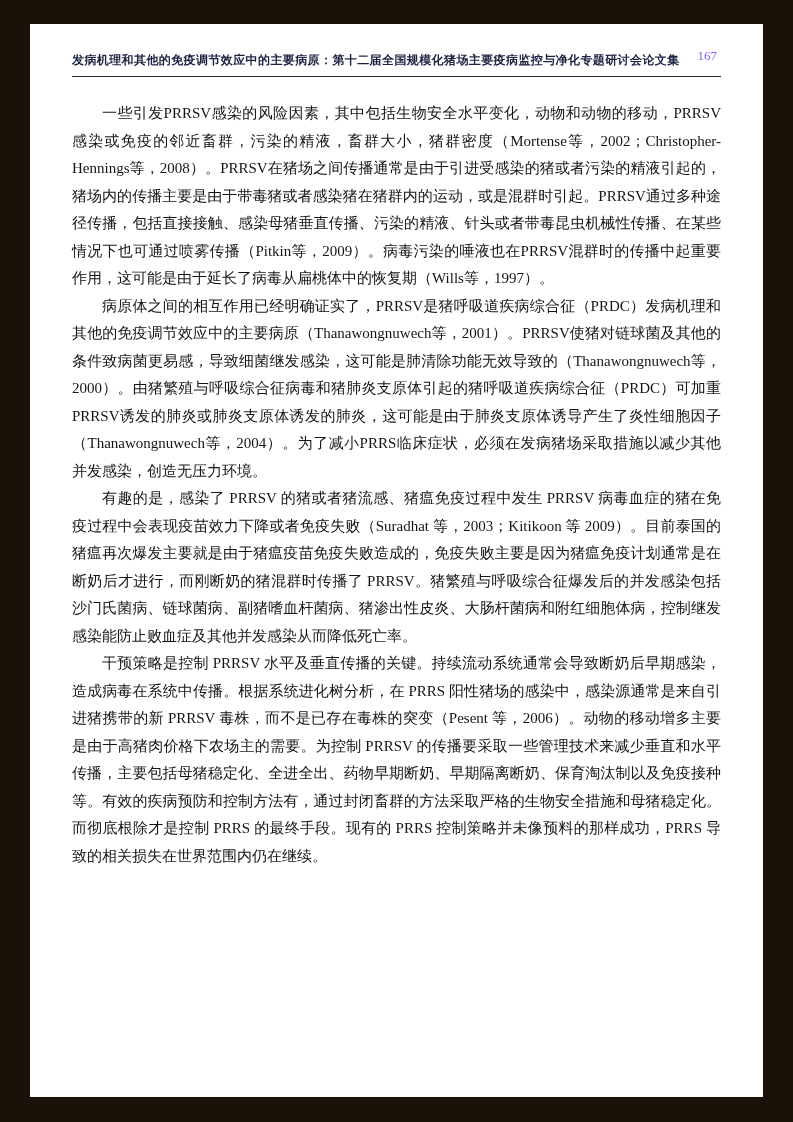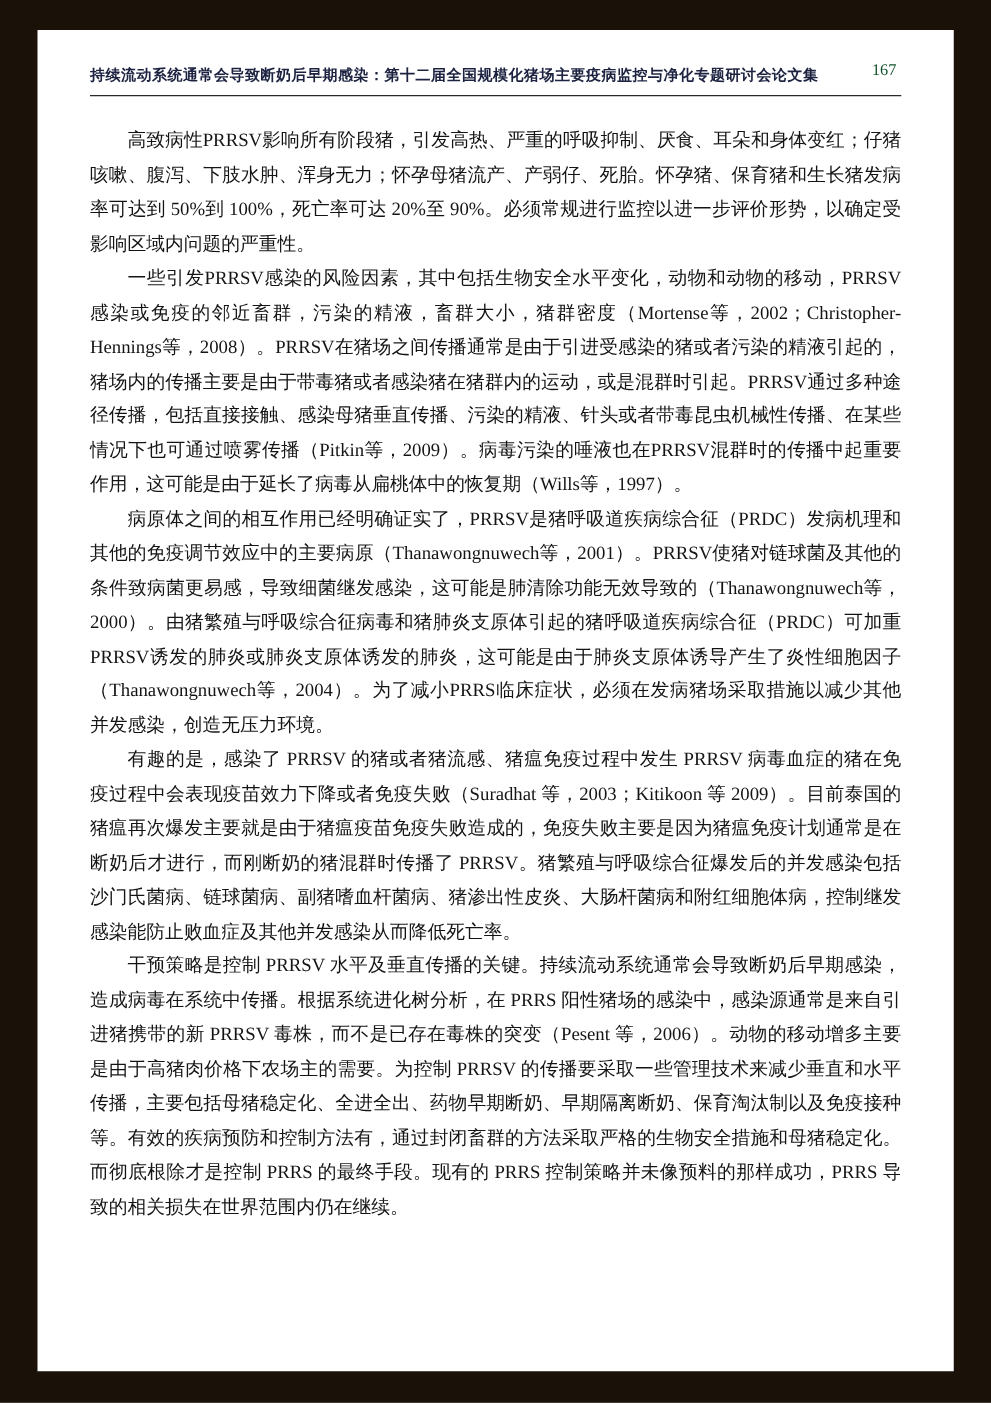--- a/index.html
+++ b/index.html
@@ -34,21 +34,21 @@
     font-family: "Liberation Sans", "DejaVu Sans", sans-serif;
     font-weight: bold;
     font-size: 12px;
     color: #1c2240;
     letter-spacing: 0.4px;
     white-space: nowrap;
   }
   .page-number {
     font-family: "Liberation Serif", "DejaVu Serif", serif;
     font-size: 13px;
-    color: #14532d;
+    color: #8b5cf6;
     transform: translateY(-5px);
     padding-right: 4px;
   }
   .header-rule {
     border: none;
     border-top: 1.5px solid #2a2a2a;
     margin: 7px 0 0 0;
   }
   .doc-body {
     margin-top: 23px;
@@ -66,28 +66,27 @@
     text-indent: 0;
   }
 </style>
 </head>
 <body>
 
 <div class="canvas">
   <div class="sheet">
 
     <div class="header-row">
-      <div class="header-title">持续流动系统通常会导致断奶后早期感染：第十二届全国规模化猪场主要疫病监控与净化专题研讨会论文集</div>
+      <div class="header-title">发病机理和其他的免疫调节效应中的主要病原：第十二届全国规模化猪场主要疫病监控与净化专题研讨会论文集</div>
       <div class="page-number">167</div>
     </div>
 
     <hr class="header-rule">
 
     <div class="doc-body">
-      <p>高致病性PRRSV影响所有阶段猪，引发高热、严重的呼吸抑制、厌食、耳朵和身体变红；仔猪咳嗽、腹泻、下肢水肿、浑身无力；怀孕母猪流产、产弱仔、死胎。怀孕猪、保育猪和生长猪发病率可达到 50%到 100%，死亡率可达 20%至 90%。必须常规进行监控以进一步评价形势，以确定受影响区域内问题的严重性。</p>
       <p>一些引发PRRSV感染的风险因素，其中包括生物安全水平变化，动物和动物的移动，PRRSV感染或免疫的邻近畜群，污染的精液，畜群大小，猪群密度（Mortense等，2002；Christopher-Hennings等，2008）。PRRSV在猪场之间传播通常是由于引进受感染的猪或者污染的精液引起的，猪场内的传播主要是由于带毒猪或者感染猪在猪群内的运动，或是混群时引起。PRRSV通过多种途径传播，包括直接接触、感染母猪垂直传播、污染的精液、针头或者带毒昆虫机械性传播、在某些情况下也可通过喷雾传播（Pitkin等，2009）。病毒污染的唾液也在PRRSV混群时的传播中起重要作用，这可能是由于延长了病毒从扁桃体中的恢复期（Wills等，1997）。</p>
       <p>病原体之间的相互作用已经明确证实了，PRRSV是猪呼吸道疾病综合征（PRDC）发病机理和其他的免疫调节效应中的主要病原（Thanawongnuwech等，2001）。PRRSV使猪对链球菌及其他的条件致病菌更易感，导致细菌继发感染，这可能是肺清除功能无效导致的（Thanawongnuwech等，2000）。由猪繁殖与呼吸综合征病毒和猪肺炎支原体引起的猪呼吸道疾病综合征（PRDC）可加重PRRSV诱发的肺炎或肺炎支原体诱发的肺炎，这可能是由于肺炎支原体诱导产生了炎性细胞因子（Thanawongnuwech等，2004）。为了减小PRRS临床症状，必须在发病猪场采取措施以减少其他并发感染，创造无压力环境。</p>
       <p>有趣的是，感染了 PRRSV 的猪或者猪流感、猪瘟免疫过程中发生 PRRSV 病毒血症的猪在免疫过程中会表现疫苗效力下降或者免疫失败（Suradhat 等，2003；Kitikoon 等 2009）。目前泰国的猪瘟再次爆发主要就是由于猪瘟疫苗免疫失败造成的，免疫失败主要是因为猪瘟免疫计划通常是在断奶后才进行，而刚断奶的猪混群时传播了 PRRSV。猪繁殖与呼吸综合征爆发后的并发感染包括沙门氏菌病、链球菌病、副猪嗜血杆菌病、猪渗出性皮炎、大肠杆菌病和附红细胞体病，控制继发感染能防止败血症及其他并发感染从而降低死亡率。</p>
       <p>干预策略是控制 PRRSV 水平及垂直传播的关键。持续流动系统通常会导致断奶后早期感染，造成病毒在系统中传播。根据系统进化树分析，在 PRRS 阳性猪场的感染中，感染源通常是来自引进猪携带的新 PRRSV 毒株，而不是已存在毒株的突变（Pesent 等，2006）。动物的移动增多主要是由于高猪肉价格下农场主的需要。为控制 PRRSV 的传播要采取一些管理技术来减少垂直和水平传播，主要包括母猪稳定化、全进全出、药物早期断奶、早期隔离断奶、保育淘汰制以及免疫接种等。有效的疾病预防和控制方法有，通过封闭畜群的方法采取严格的生物安全措施和母猪稳定化。而彻底根除才是控制 PRRS 的最终手段。现有的 PRRS 控制策略并未像预料的那样成功，PRRS 导致的相关损失在世界范围内仍在继续。</p>
     </div>
 
   </div>
 </div>
 
 </body></html>

